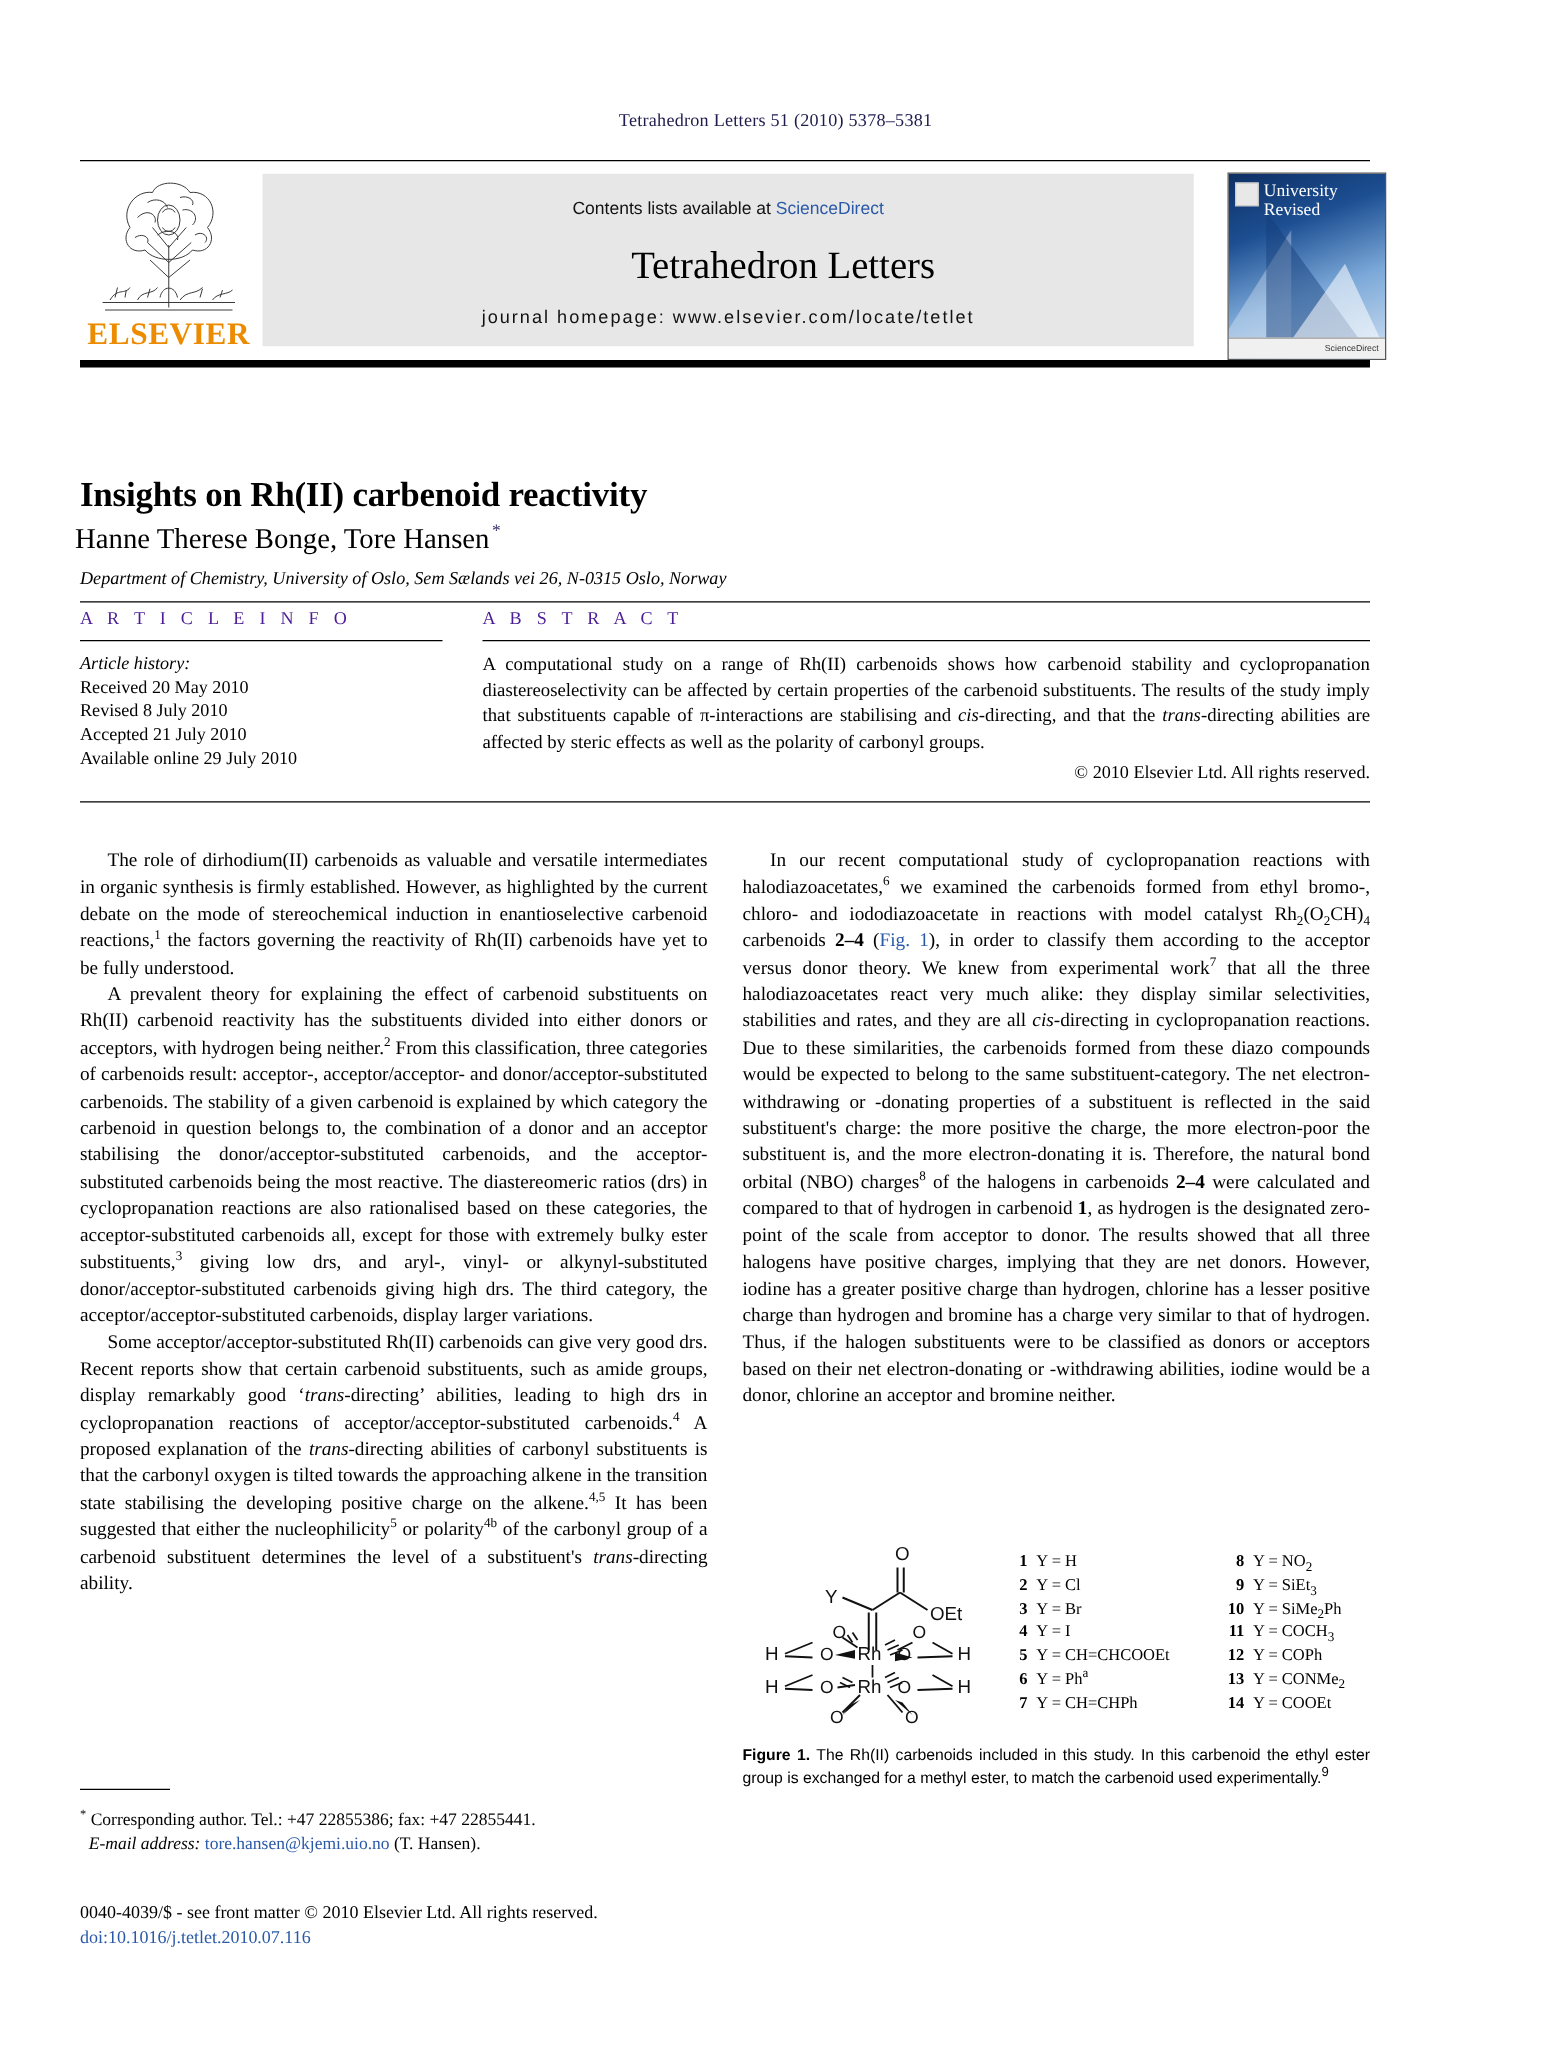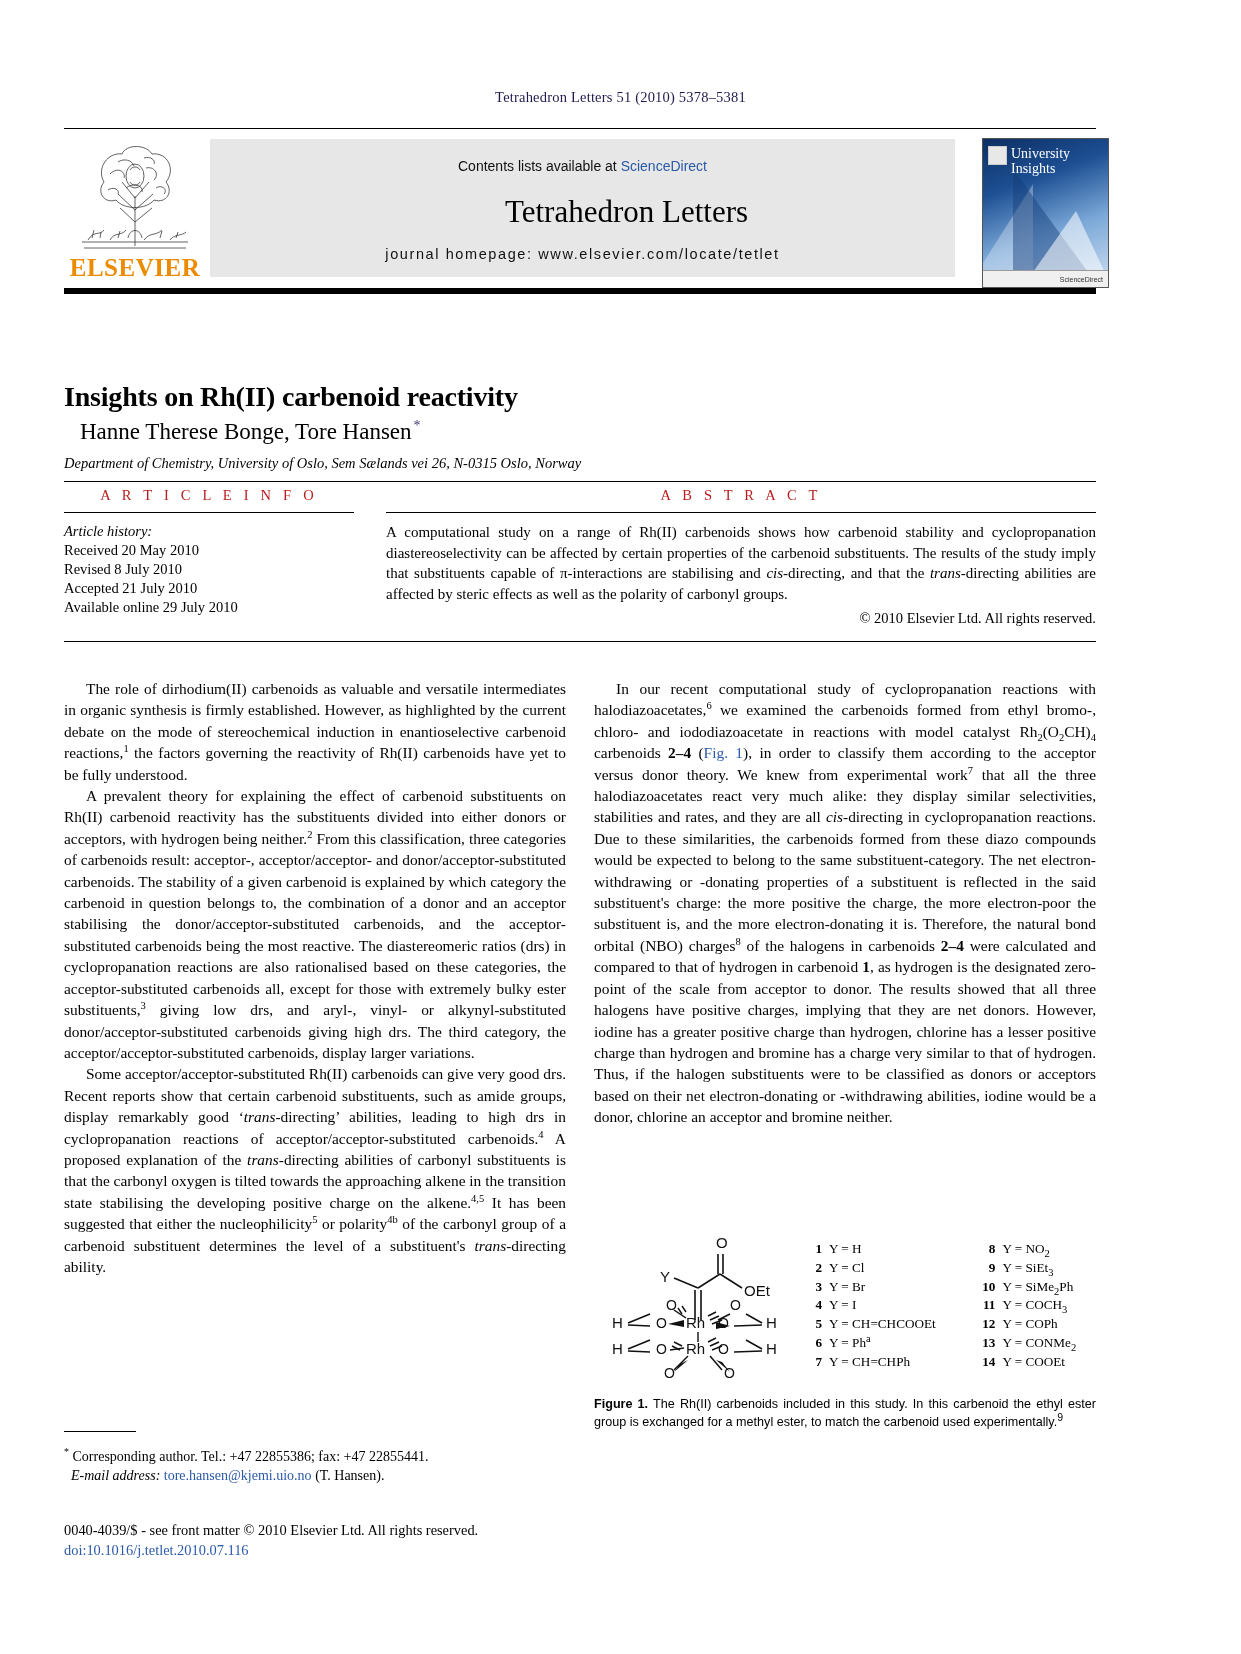--- a/index.html
+++ b/index.html
@@ -188,21 +188,21 @@
     width: 1000px;
     font-family: "Liberation Serif", serif;
     font-size: 28px;
     font-weight: bold;
     letter-spacing: -.2px;
     color: #000;
   }
   .authors {
     position: absolute;
     top: 418px;
-    left: 80px;
+    left: 60px;
     width: 1000px;
     font-family: "Liberation Serif", serif;
     font-size: 23px;
     color: #000;
   }
   .authors .corr-star {
     font-size: 14px;
     vertical-align: super;
     color: #3a3a6e;
     margin-left: 2px;
@@ -240,23 +240,22 @@
   .col-abstract {
     position: absolute;
     top: 487px;
     left: 386px;
     width: 710px;
   }
   .sec-head {
     font-family: "Liberation Serif", serif;
     font-size: 14.5px;
     letter-spacing: 4.2px;
-    color: #b91c1c;
+    color: #4c1d95;
     margin-bottom: 8px;
-    text-align: center;
   }
   .sec-rule {
     width: 100%;
     height: 1px;
     background: #000;
     margin-bottom: 9px;
   }
   .hist-label {
     font-style: italic;
     font-size: 14.5px;
@@ -424,21 +423,21 @@
       <div class="sd-homepage">journal homepage: www.elsevier.com/locate/tetlet</div>
     </div>
 
     <div class="cover-thumb">
       <div class="ct-tri1"></div>
       <div class="ct-tri2"></div>
       <div class="ct-tri3"></div>
       <div class="ct-box"></div>
       <div class="ct-title">
         <div>University</div>
-        <div>Insights</div>
+        <div>Revised</div>
       </div>
       <div class="ct-foot">ScienceDirect</div>
     </div>
 
     <div class="rule-bottom"></div>
   </div>
 
   <h1 class="article-title">Insights on Rh(II) carbenoid reactivity</h1>
   <div class="authors">
     <span>Hanne Therese Bonge, Tore Hansen</span><span class="corr-star">*</span>

